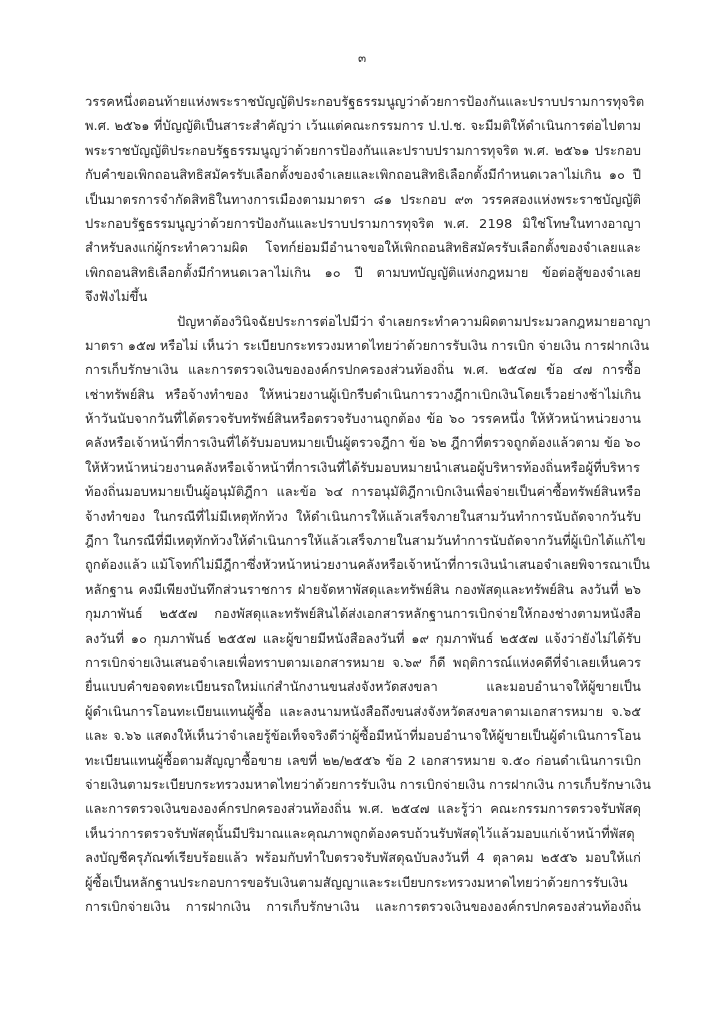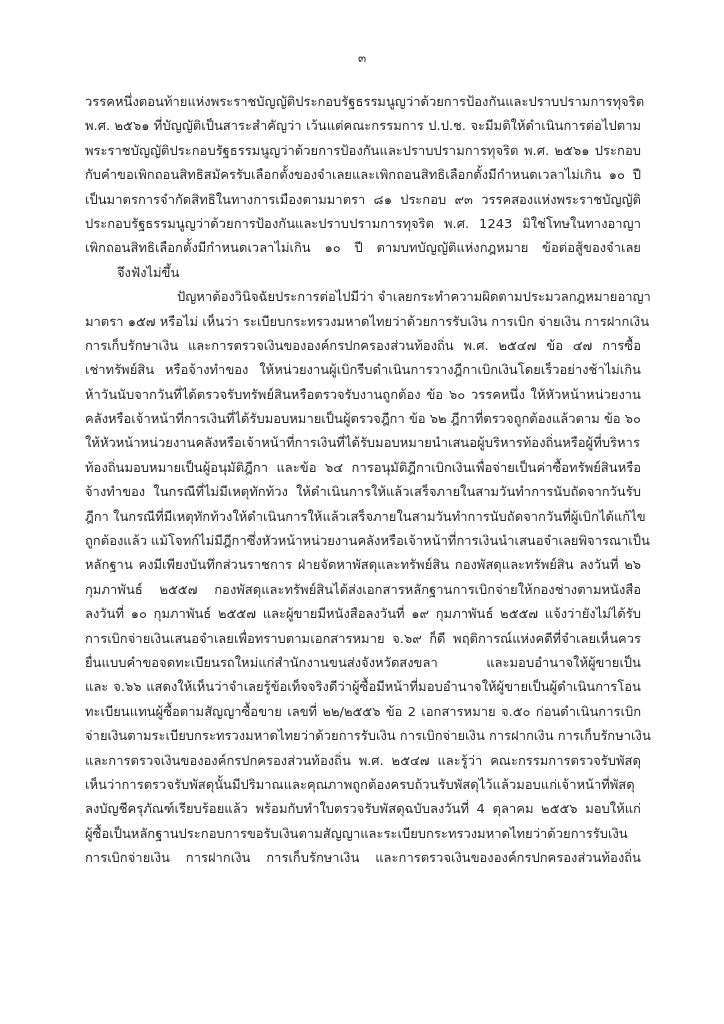--- a/index.html
+++ b/index.html
@@ -7,53 +7,55 @@
     .page-number {
       position: absolute; top: 48px; left: 0; width: 724px; text-align: center;
       font-family: "DejaVu Sans", sans-serif; font-size: 12px; color: #333;
     }
     .body-text {
       position: absolute; top: 90px; left: 85px; width: 556px;
       font-family: "DejaVu Sans", sans-serif; font-size: 13px; color: #2a2a2a;
       line-height: 24.4px;
     }
     .line { display: block; white-space: nowrap; text-align: justify; text-align-last: justify; height: 24.4px; overflow: visible; }
-    .line.last { text-align-last: left; margin-left: 32px; }
+    .line.last { text-align-last: left; }
     .line.indent { padding-left: 92px; }
   </style>
 </head>
 <body>
 
 <div class="page-number">๓</div>
 
 <div class="body-text">
   <span class="line">วรรคหนึ่งตอนท้ายแห่งพระราชบัญญัติประกอบรัฐธรรมนูญว่าด้วยการป้องกันและปราบปรามการทุจริต</span>
   <span class="line">พ.ศ. ๒๕๖๑ ที่บัญญัติเป็นสาระสำคัญว่า เว้นแต่คณะกรรมการ ป.ป.ช. จะมีมติให้ดำเนินการต่อไปตาม</span>
   <span class="line">พระราชบัญญัติประกอบรัฐธรรมนูญว่าด้วยการป้องกันและปราบปรามการทุจริต พ.ศ. ๒๕๖๑ ประกอบ</span>
   <span class="line">กับคำขอเพิกถอนสิทธิสมัครรับเลือกตั้งของจำเลยและเพิกถอนสิทธิเลือกตั้งมีกำหนดเวลาไม่เกิน ๑๐ ปี</span>
   <span class="line">เป็นมาตรการจำกัดสิทธิในทางการเมืองตามมาตรา ๘๑ ประกอบ ๙๓ วรรคสองแห่งพระราชบัญญัติ</span>
-  <span class="line">ประกอบรัฐธรรมนูญว่าด้วยการป้องกันและปราบปรามการทุจริต พ.ศ. 1243 มิใช่โทษในทางอาญา</span>
+  <span class="line">ประกอบรัฐธรรมนูญว่าด้วยการป้องกันและปราบปรามการทุจริต พ.ศ. 2198 มิใช่โทษในทางอาญา</span>
+  <span class="line">สำหรับลงแก่ผู้กระทำความผิด โจทก์ย่อมมีอำนาจขอให้เพิกถอนสิทธิสมัครรับเลือกตั้งของจำเลยและ</span>
   <span class="line">เพิกถอนสิทธิเลือกตั้งมีกำหนดเวลาไม่เกิน ๑๐ ปี ตามบทบัญญัติแห่งกฎหมาย ข้อต่อสู้ของจำเลย</span>
   <span class="line last">จึงฟังไม่ขึ้น</span>
   <span class="line indent">ปัญหาต้องวินิจฉัยประการต่อไปมีว่า จำเลยกระทำความผิดตามประมวลกฎหมายอาญา</span>
   <span class="line">มาตรา ๑๕๗ หรือไม่ เห็นว่า ระเบียบกระทรวงมหาดไทยว่าด้วยการรับเงิน การเบิก จ่ายเงิน การฝากเงิน</span>
   <span class="line">การเก็บรักษาเงิน และการตรวจเงินขององค์กรปกครองส่วนท้องถิ่น พ.ศ. ๒๕๔๗ ข้อ ๔๗ การซื้อ</span>
   <span class="line">เช่าทรัพย์สิน หรือจ้างทำของ ให้หน่วยงานผู้เบิกรีบดำเนินการวางฎีกาเบิกเงินโดยเร็วอย่างช้าไม่เกิน</span>
   <span class="line">ห้าวันนับจากวันที่ได้ตรวจรับทรัพย์สินหรือตรวจรับงานถูกต้อง ข้อ ๖๐ วรรคหนึ่ง ให้หัวหน้าหน่วยงาน</span>
   <span class="line">คลังหรือเจ้าหน้าที่การเงินที่ได้รับมอบหมายเป็นผู้ตรวจฎีกา ข้อ ๖๒ ฎีกาที่ตรวจถูกต้องแล้วตาม ข้อ ๖๐</span>
   <span class="line">ให้หัวหน้าหน่วยงานคลังหรือเจ้าหน้าที่การเงินที่ได้รับมอบหมายนำเสนอผู้บริหารท้องถิ่นหรือผู้ที่บริหาร</span>
   <span class="line">ท้องถิ่นมอบหมายเป็นผู้อนุมัติฎีกา และข้อ ๖๔ การอนุมัติฎีกาเบิกเงินเพื่อจ่ายเป็นค่าซื้อทรัพย์สินหรือ</span>
   <span class="line">จ้างทำของ ในกรณีที่ไม่มีเหตุทักท้วง ให้ดำเนินการให้แล้วเสร็จภายในสามวันทำการนับถัดจากวันรับ</span>
   <span class="line">ฎีกา ในกรณีที่มีเหตุทักท้วงให้ดำเนินการให้แล้วเสร็จภายในสามวันทำการนับถัดจากวันที่ผู้เบิกได้แก้ไข</span>
   <span class="line">ถูกต้องแล้ว แม้โจทก์ไม่มีฎีกาซึ่งหัวหน้าหน่วยงานคลังหรือเจ้าหน้าที่การเงินนำเสนอจำเลยพิจารณาเป็น</span>
   <span class="line">หลักฐาน คงมีเพียงบันทึกส่วนราชการ ฝ่ายจัดหาพัสดุและทรัพย์สิน กองพัสดุและทรัพย์สิน ลงวันที่ ๒๖</span>
   <span class="line">กุมภาพันธ์ ๒๕๕๗ กองพัสดุและทรัพย์สินได้ส่งเอกสารหลักฐานการเบิกจ่ายให้กองช่างตามหนังสือ</span>
   <span class="line">ลงวันที่ ๑๐ กุมภาพันธ์ ๒๕๕๗ และผู้ขายมีหนังสือลงวันที่ ๑๙ กุมภาพันธ์ ๒๕๕๗ แจ้งว่ายังไม่ได้รับ</span>
   <span class="line">การเบิกจ่ายเงินเสนอจำเลยเพื่อทราบตามเอกสารหมาย จ.๖๙ ก็ดี พฤติการณ์แห่งคดีที่จำเลยเห็นควร</span>
   <span class="line">ยื่นแบบคำขอจดทะเบียนรถใหม่แก่สำนักงานขนส่งจังหวัดสงขลา และมอบอำนาจให้ผู้ขายเป็น</span>
+  <span class="line">ผู้ดำเนินการโอนทะเบียนแทนผู้ซื้อ และลงนามหนังสือถึงขนส่งจังหวัดสงขลาตามเอกสารหมาย จ.๖๕</span>
   <span class="line">และ จ.๖๖ แสดงให้เห็นว่าจำเลยรู้ข้อเท็จจริงดีว่าผู้ซื้อมีหน้าที่มอบอำนาจให้ผู้ขายเป็นผู้ดำเนินการโอน</span>
   <span class="line">ทะเบียนแทนผู้ซื้อตามสัญญาซื้อขาย เลขที่ ๒๒/๒๕๕๖ ข้อ 2 เอกสารหมาย จ.๕๐ ก่อนดำเนินการเบิก</span>
   <span class="line">จ่ายเงินตามระเบียบกระทรวงมหาดไทยว่าด้วยการรับเงิน การเบิกจ่ายเงิน การฝากเงิน การเก็บรักษาเงิน</span>
   <span class="line">และการตรวจเงินขององค์กรปกครองส่วนท้องถิ่น พ.ศ. ๒๕๔๗ และรู้ว่า คณะกรรมการตรวจรับพัสดุ</span>
   <span class="line">เห็นว่าการตรวจรับพัสดุนั้นมีปริมาณและคุณภาพถูกต้องครบถ้วนรับพัสดุไว้แล้วมอบแก่เจ้าหน้าที่พัสดุ</span>
   <span class="line">ลงบัญชีครุภัณฑ์เรียบร้อยแล้ว พร้อมกับทำใบตรวจรับพัสดุฉบับลงวันที่ 4 ตุลาคม ๒๕๕๖ มอบให้แก่</span>
   <span class="line">ผู้ซื้อเป็นหลักฐานประกอบการขอรับเงินตามสัญญาและระเบียบกระทรวงมหาดไทยว่าด้วยการรับเงิน</span>
   <span class="line">การเบิกจ่ายเงิน การฝากเงิน การเก็บรักษาเงิน และการตรวจเงินขององค์กรปกครองส่วนท้องถิ่น</span>
 </div>
 

